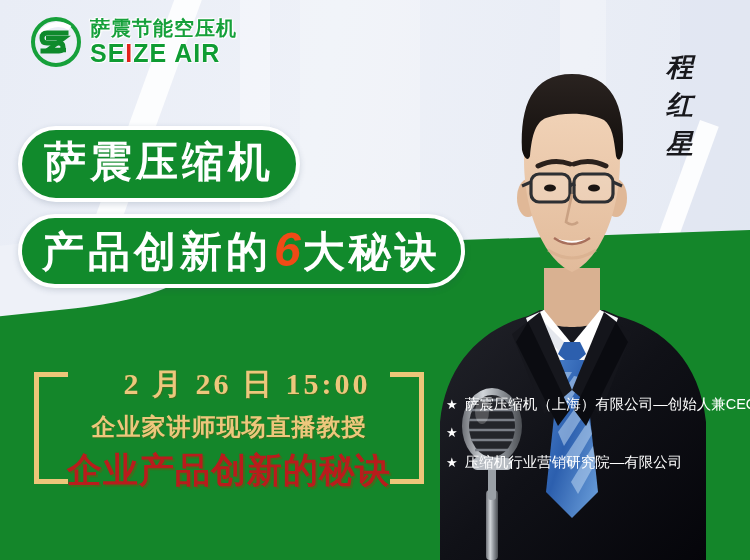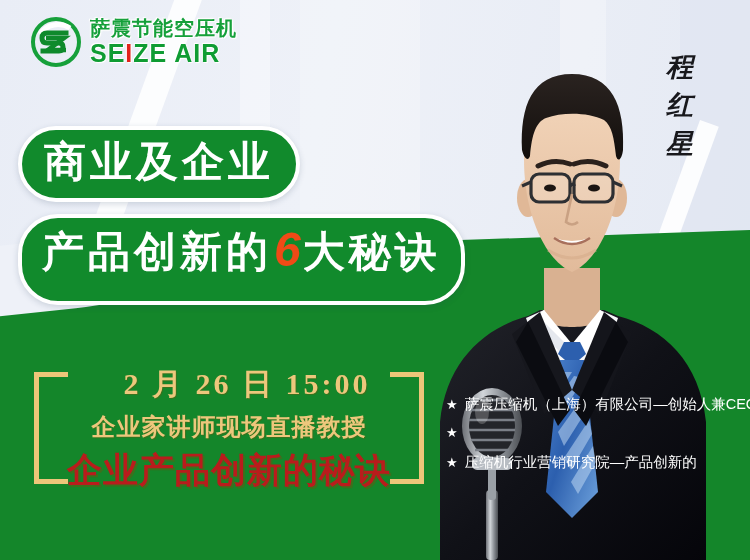--- a/index.html
+++ b/index.html
@@ -95,21 +95,21 @@
     font-weight: bold;
     letter-spacing: 4px;
     white-space: nowrap;
     box-shadow: 0 2px 6px rgba(40,60,90,0.18);
   }
   .pill-1 {
     font-size: 42px; padding: 4px 22px 8px 22px;
   }
   .pill-2 {
     margin-top: 12px;
-    font-size: 42px; padding: 4px 20px 21px 20px;
+    font-size: 42px; padding: 4px 20px 4px 20px;
   }
   .pill-2 .num {
     color: #f04a16; font-size: 48px; font-style: italic;
     font-weight: bold; letter-spacing: 0;
     padding: 0 2px;
   }
 
   
   .portrait {
     position: absolute; left: 432px; top: 22px;
@@ -329,21 +329,21 @@
         <path d="M16 22 h18 l-16 12 h18" stroke="#0f8a2c" stroke-width="4.6" fill="none" stroke-linejoin="miter"></path>
       </svg>
     </div>
     <div class="logo-text">
       <span class="logo-cn">萨震节能空压机</span>
       <span class="logo-en"><span>SE</span><span class="red">I</span><span>ZE AIR</span></span>
     </div>
   </div>
 
   <div class="headline">
-    <div class="pill pill-1">商业及企业</div>
+    <div class="pill pill-1">萨震压缩机</div>
     <div class="pill pill-2"><span>产品创新的</span><span class="num">6</span><span>大秘诀</span></div>
   </div>
 
   <div class="date-block">
     <div class="bracket left"></div>
     <div class="bracket right"></div>
     <div class="date-line">2 月 26 日 15:00</div>
     <div class="sub-line">企业家讲师现场直播教授</div>
     <div class="big-line">企业产品创新的秘诀</div>
   </div>
@@ -351,17 +351,17 @@
   <div class="creds">
     <div class="cred-row">
       <span class="cred-star">★</span>
       <span>萨震压缩机（上海）有限公司—创始人兼CEO</span>
     </div>
     <div class="cred-row">
       <span class="cred-star">★</span>
     </div>
     <div class="cred-row">
       <span class="cred-star">★</span>
-      <span>压缩机行业营销研究院—产品创新的</span>
+      <span>压缩机行业营销研究院—有限公司</span>
     </div>
   </div>
 
 </div>
 
 </body></html>

